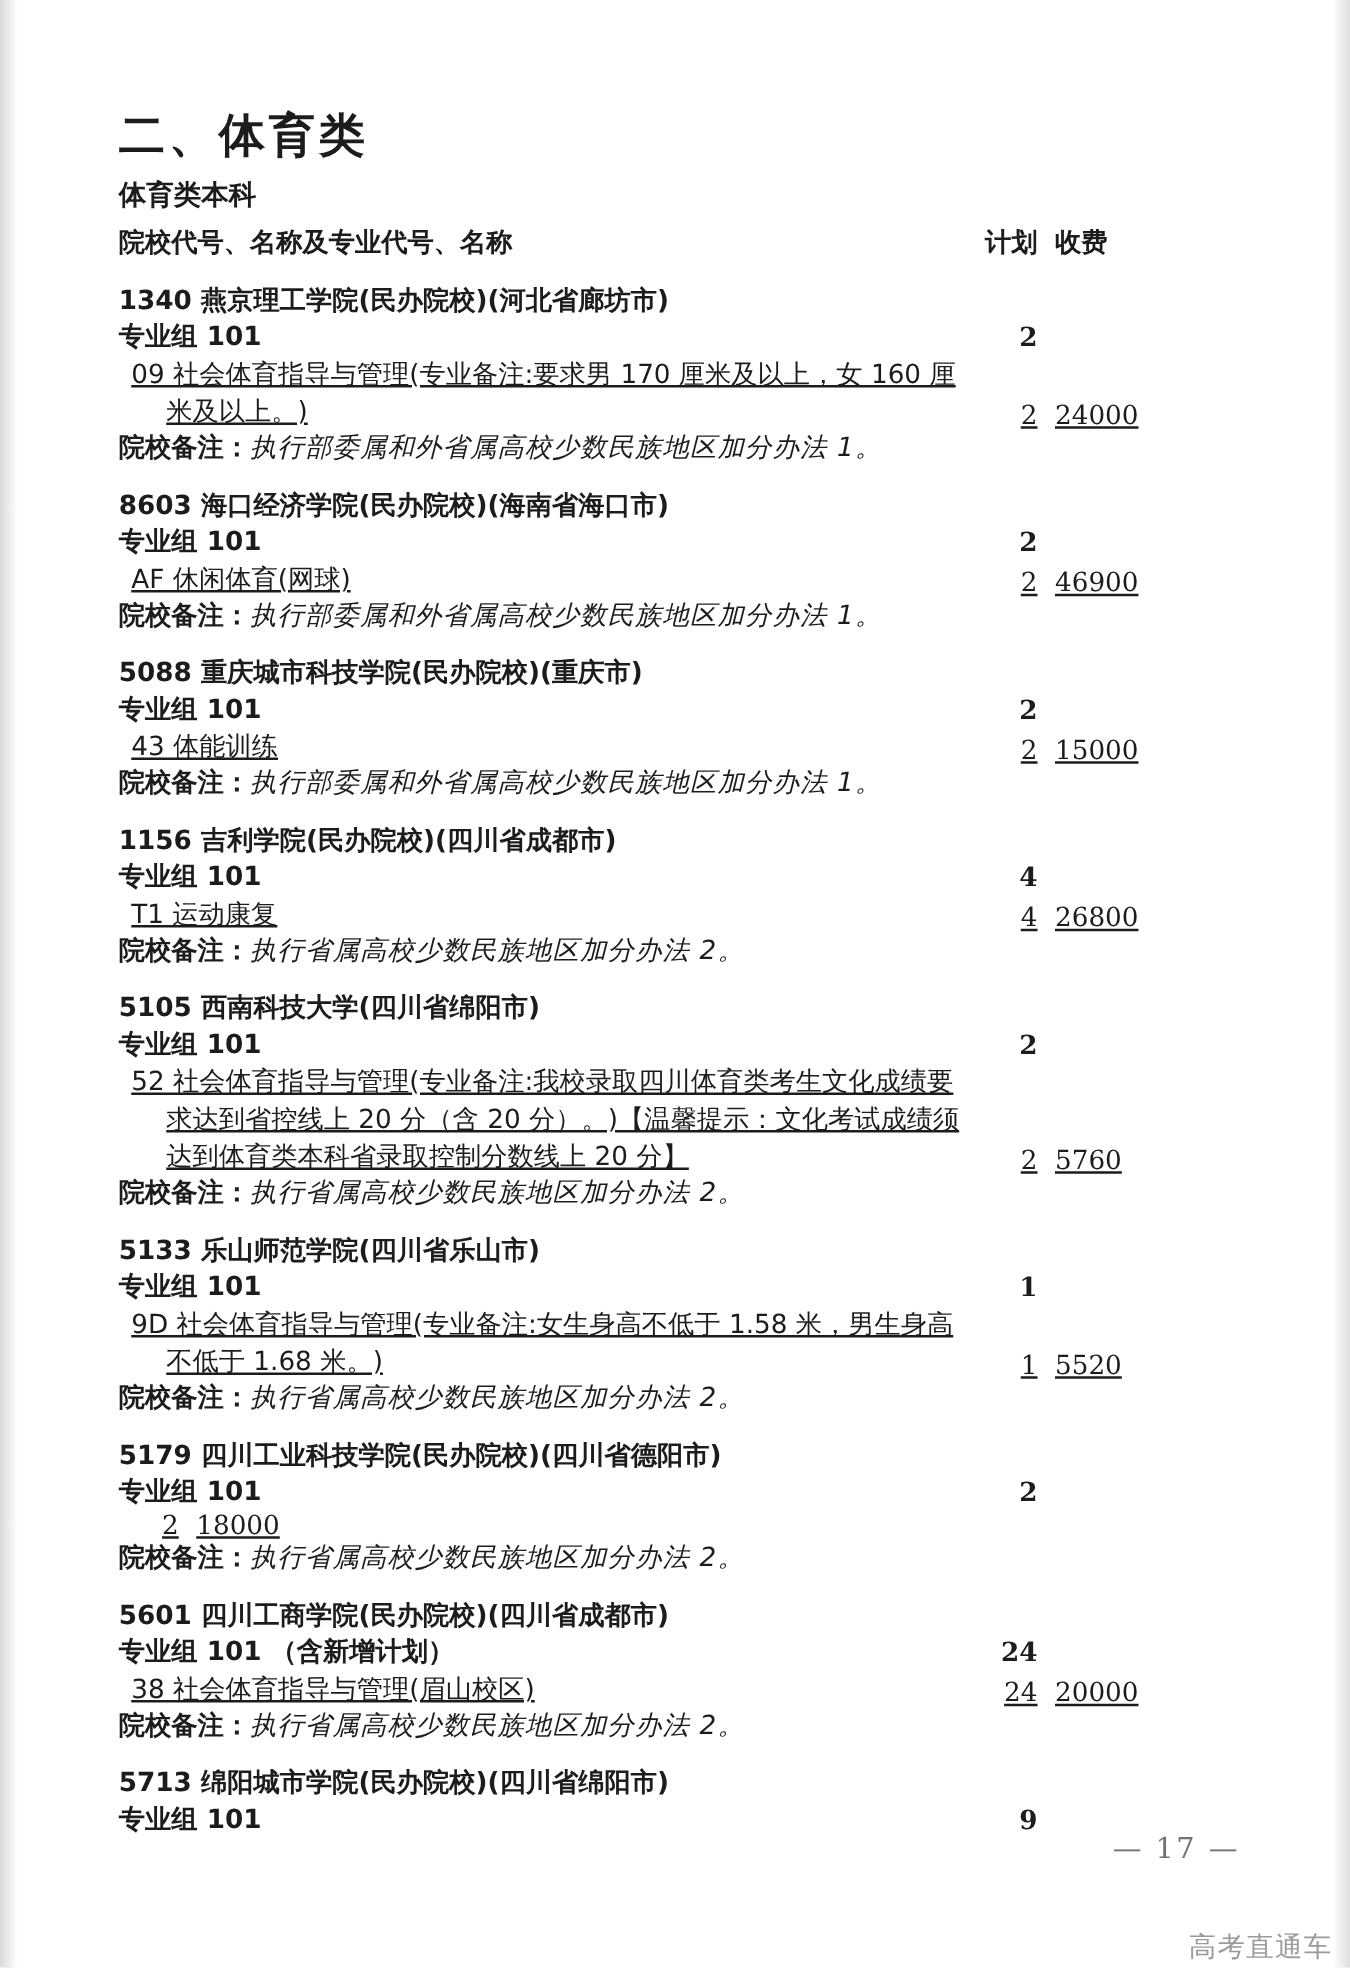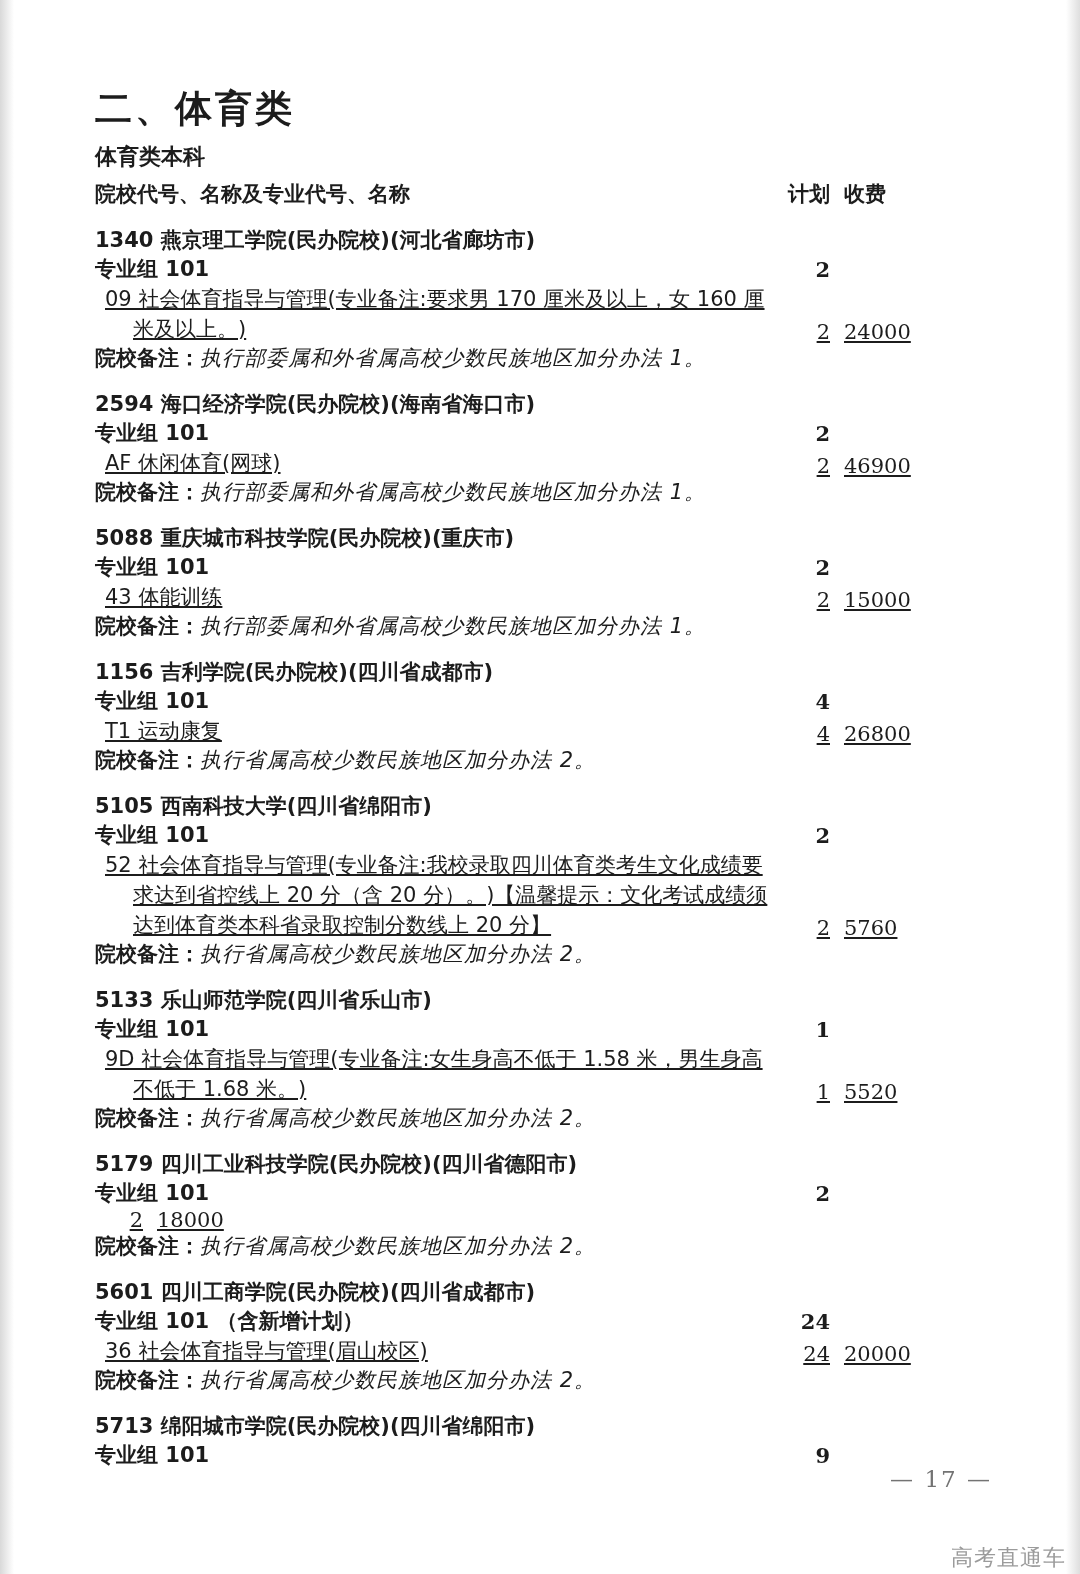--- a/index.html
+++ b/index.html
@@ -98,21 +98,21 @@
           <div class="fee-col"></div>
         </div>
         <div class="row major-row">
           <div class="name-col major-text">09 社会体育指导与管理(专业备注:要求男 170 厘米及以上，女 160 厘米及以上。)</div>
           <div class="plan-col">2</div>
           <div class="fee-col">24000</div>
         </div>
         <div class="remark-row line"><span class="remark-label">院校备注：</span><span class="remark-text">执行部委属和外省属高校少数民族地区加分办法 1。</span></div>
       </div>
       <div class="school">
-        <div class="school-name line">2594 海口经济学院(民办院校)(海南省海口市)</div>
+        <div class="school-name line">8603 海口经济学院(民办院校)(海南省海口市)</div>
         <div class="row line group-row">
           <div class="name-col group-label">专业组 101</div>
           <div class="plan-col">2</div>
           <div class="fee-col"></div>
         </div>
         <div class="row major-row">
           <div class="name-col major-text">AF 休闲体育(网球)</div>
           <div class="plan-col">2</div>
           <div class="fee-col">46900</div>
         </div>
@@ -188,21 +188,21 @@
         <div class="remark-row line"><span class="remark-label">院校备注：</span><span class="remark-text">执行省属高校少数民族地区加分办法 2。</span></div>
       </div>
       <div class="school">
         <div class="school-name line">5601 四川工商学院(民办院校)(四川省成都市)</div>
         <div class="row line group-row">
           <div class="name-col group-label">专业组 101 （含新增计划）</div>
           <div class="plan-col">24</div>
           <div class="fee-col"></div>
         </div>
         <div class="row major-row">
-          <div class="name-col major-text">36 社会体育指导与管理(眉山校区)</div>
+          <div class="name-col major-text">38 社会体育指导与管理(眉山校区)</div>
           <div class="plan-col">24</div>
           <div class="fee-col">20000</div>
         </div>
         <div class="remark-row line"><span class="remark-label">院校备注：</span><span class="remark-text">执行省属高校少数民族地区加分办法 2。</span></div>
       </div>
       <div class="school">
         <div class="school-name line">5713 绵阳城市学院(民办院校)(四川省绵阳市)</div>
         <div class="row line group-row">
           <div class="name-col group-label">专业组 101</div>
           <div class="plan-col">9</div>

